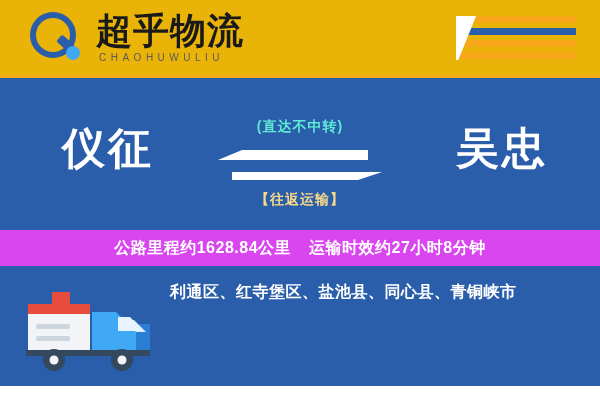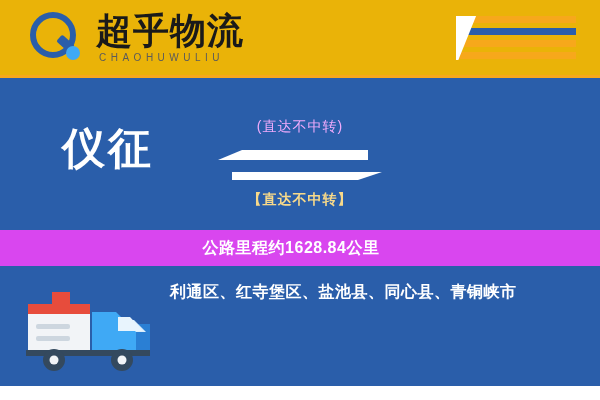--- a/index.html
+++ b/index.html
@@ -128,22 +128,23 @@
     font-weight: bold;
     color: #ffffff;
     letter-spacing: 3px;
     white-space: nowrap;
   }
   .direct-note {
     position: absolute;
     left: 0; right: 0; top: 40px;
     text-align: center;
     font-size: 14px;
-    color: #f0abfc;
+    color: #5eead4;
     letter-spacing: 1px;
+    font-weight: bold;
   }
   .roundtrip-note {
     position: absolute;
     left: 0; right: 0; top: 113px;
     text-align: center;
     font-size: 14px;
     color: #f7d98a;
     font-weight: bold;
     letter-spacing: 1px;
   }
@@ -230,26 +231,28 @@
 
   <div class="main">
     <div class="direct-note">(直达不中转)</div>
     <div class="city-left">仪征</div>
     <div class="arrows">
       <svg width="164" height="36" viewBox="0 0 164 36">
         <polygon points="0,14 24,4 150,4 150,14" fill="#ffffff"></polygon>
         <polygon points="164,26 140,34 14,34 14,26" fill="#ffffff"></polygon>
       </svg>
     </div>
-    <div class="roundtrip-note">【直达不中转】</div>
+    <div class="city-right">吴忠</div>
+    <div class="roundtrip-note">【往返运输】</div>
   </div>
 
   <div class="infobar">
     <span>公路里程约1628.84公里</span>
     <span class="gap"></span>
+    <span>运输时效约27小时8分钟</span>
   </div>
 
   <div class="bottom">
     <div class="truck">
       <svg width="130" height="96" viewBox="0 0 130 96">
 
         <rect x="2" y="20" width="62" height="46" rx="3" fill="#f2f4f7"></rect>
         <rect x="2" y="20" width="62" height="10" fill="#e74c3c"></rect>
         <rect x="26" y="8" width="18" height="14" fill="#e74c3c"></rect>
         <rect x="26" y="8" width="18" height="14" fill="#e74c3c"></rect>

